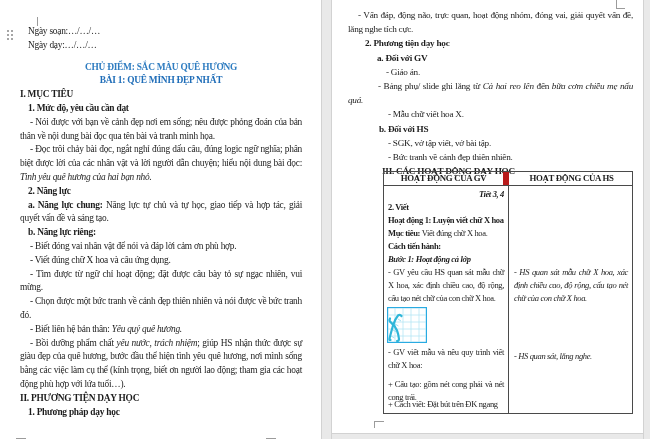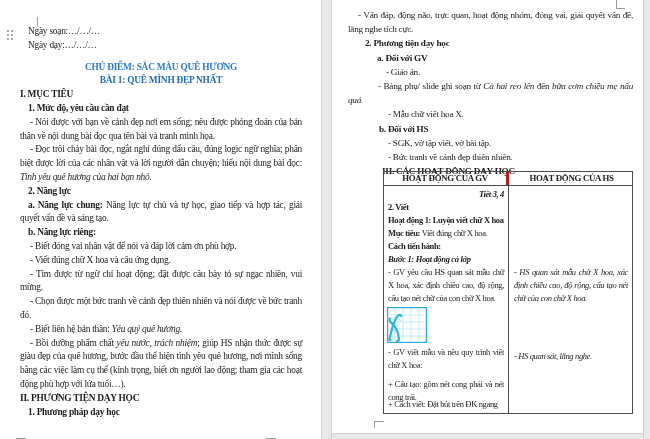--- a/index.html
+++ b/index.html
@@ -47,21 +47,21 @@
   .pl31{padding-left:31px;}
   .pl34{padding-left:34px;}
   .pl38{padding-left:38px;}
   .pl40{padding-left:40px;}
   .ti30{text-indent:30px;}
 
   
   .acttable{position:absolute;left:51px;top:171px;width:250px;box-sizing:border-box;}
   .t-header{display:flex;border:1px solid #4a4a4a;box-sizing:border-box;height:15px;}
   .t-header .hcell{flex:0 0 125px;box-sizing:border-box;text-align:center;font-weight:bold;font-size:8.8px;line-height:13px;letter-spacing:-0.3px;}
-  .t-header .hcell:first-child{border-right:3px solid #b91c1c;}
+  .t-header .hcell:first-child{border-right:6px solid #b91c1c;}
   .t-body{position:relative;height:228px;border:1px solid #4a4a4a;border-top:none;box-sizing:border-box;overflow:hidden;}
   .t-divider{position:absolute;left:124px;top:0;width:1px;height:228px;background:#4a4a4a;}
   .t-body p{position:absolute;margin:0;font-size:8.5px;line-height:13px;letter-spacing:-0.35px;}
   .cl{left:4px;width:116px;}
   .cr{left:130px;width:114px;font-style:italic;}
   .tiet{top:2px;text-align:right;}
   .r-viet{top:15px;}
   .r-hd1{top:28px;white-space:nowrap;}
   .r-mt{top:41px;}
   .r-cach{top:54px;}
@@ -119,21 +119,21 @@
 
   <div class="rp">
     <div class="cmark cm-tr" style="left:284px;top:0;"></div>
     <div class="cmark cm-bl" style="left:42px;top:421px;"></div>
 
     <div class="content">
       <p class="just ti10">- Vấn đáp, động não, trực quan, hoạt động nhóm, đóng vai, giải quyết vấn đề, lắng nghe tích cực.</p>
       <p class="b pl17">2. Phương tiện dạy học</p>
       <p class="b pl29">a. Đối với GV</p>
       <p class="pl38">- Giáo án.</p>
-      <p class="just ti30"><span>- Bảng phụ/ slide ghi soạn từ </span><span class="i">Cả hai reo lên</span><span> đến </span><span class="i">bữa cơm chiều mẹ nấu quá.</span></p>
+      <p class="just ti30"><span>- Bảng phụ/ slide ghi lắng từ </span><span class="i">Cả hai reo lên</span><span> đến </span><span class="i">bữa cơm chiều mẹ nấu quá.</span></p>
       <p class="pl40">- Mẫu chữ viết hoa X.</p>
       <p class="b pl31">b. Đối với HS</p>
       <p class="pl40">- SGK, vở tập viết, vở bài tập.</p>
       <p class="pl40">- Bức tranh về cảnh đẹp thiên nhiên.</p>
       <p class="b pl34">III. CÁC HOẠT ĐỘNG DẠY HỌC</p>
     </div>
 
     <div class="acttable">
       <div class="t-header">
         <div class="hcell">HOẠT ĐỘNG CỦA GV</div>

